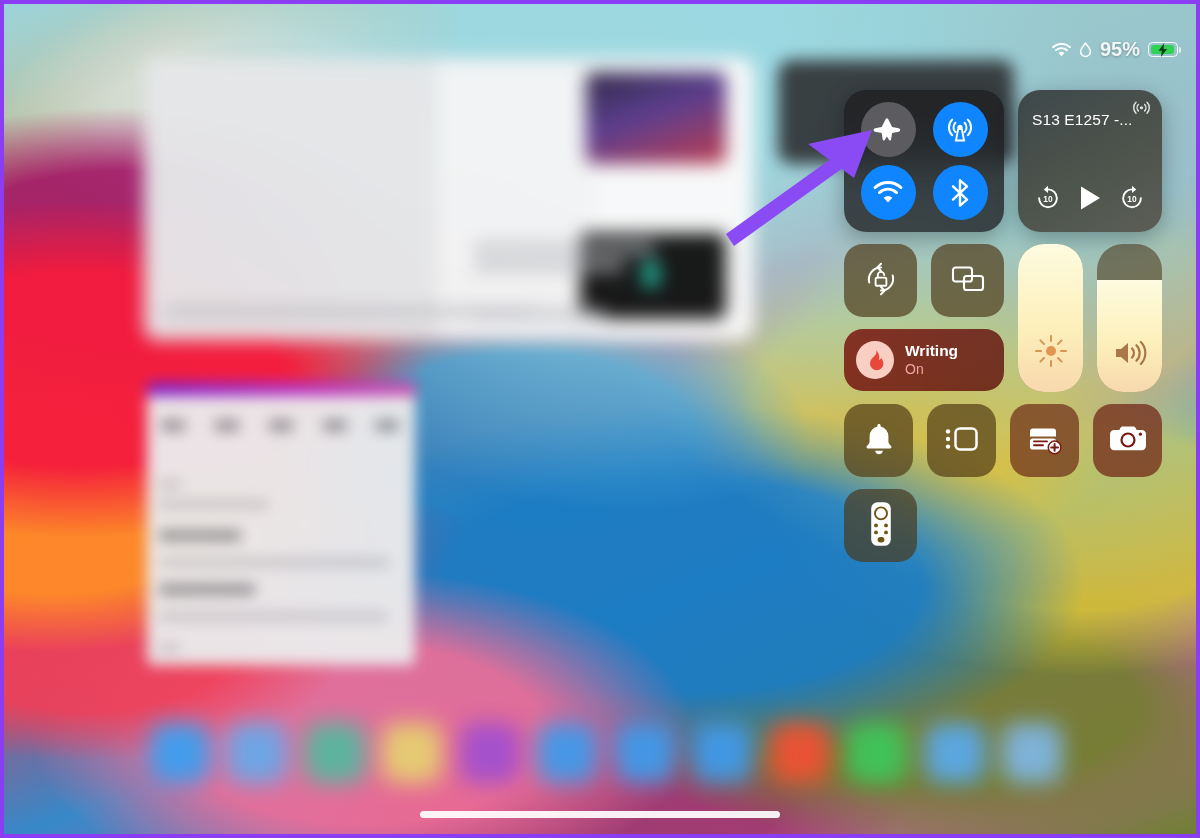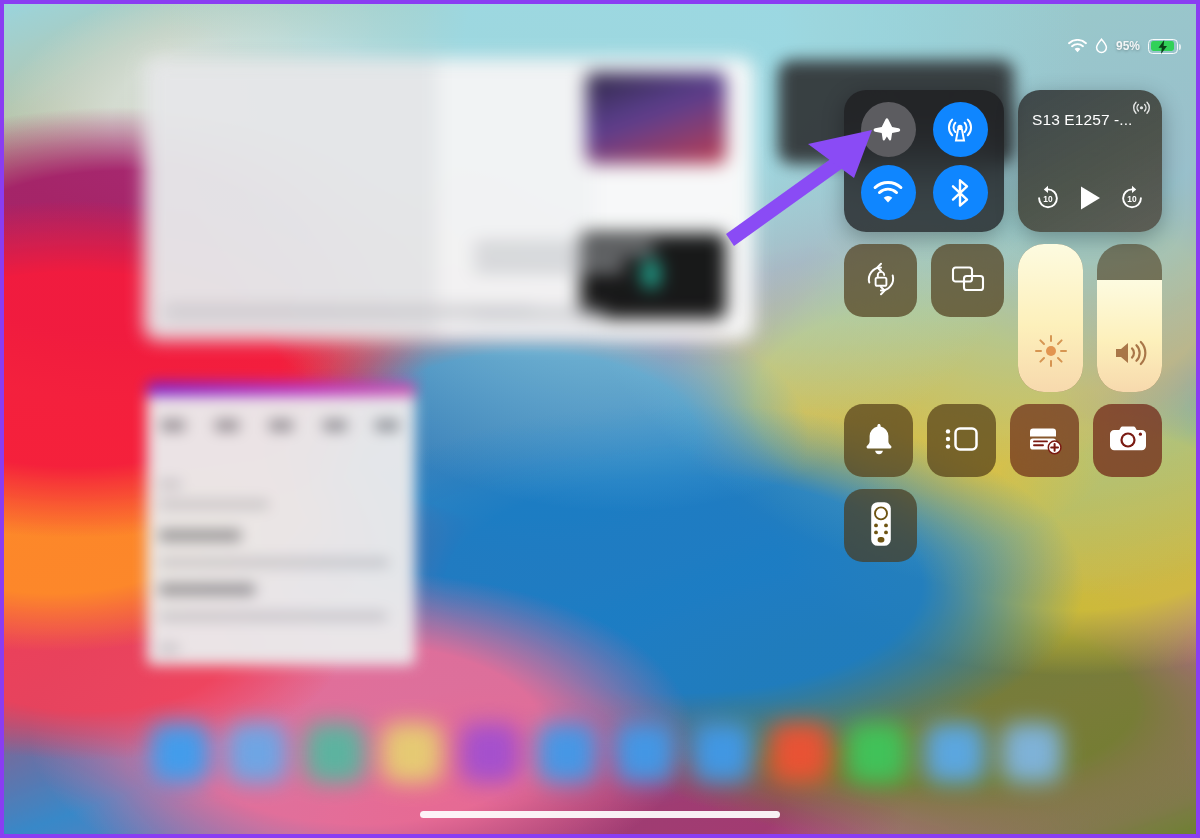--- a/index.html
+++ b/index.html
@@ -77,21 +77,21 @@
     position:absolute; left:132px; bottom:42px; width:940px; height:78px;
     display:flex; align-items:center; justify-content:space-between;
     padding:0 14px; filter:blur(11px); opacity:.95;
   }
   #dock .app { width:60px; height:60px; border-radius:15px; background:#4aa3ec; }
 
   
   #statusbar {
     position:absolute; right:18px; top:34px;
     display:flex; align-items:center; gap:8px;
-    color:#f2f5f6; font-size:12px; font-weight:600;
+    color:#f2f5f6; font-size:20px; font-weight:600;
     text-shadow:0 1px 3px rgba(0,0,0,.28);
   }
   #statusbar svg { display:block; }
   .batt {
     width:30px; height:15px; border:1.7px solid rgba(255,255,255,.92);
     border-radius:4.5px; position:relative; display:flex; align-items:center;
     padding:1.6px;
   }
   .batt::after { content:""; position:absolute; right:-4px; top:4px; width:2.4px; height:6px;
     background:rgba(255,255,255,.7); border-radius:0 2px 2px 0; }
@@ -370,20 +370,31 @@
           <div class="tile warm">
             <span>
               <svg width="38" height="32" viewBox="0 0 38 32" fill="none" stroke="#fff" stroke-width="2.1" stroke-linejoin="round">
                 <rect x="4" y="4.5" width="19" height="14" rx="2.6"></rect>
                 <rect x="15" y="13" width="19" height="14" rx="2.6" fill="none"></rect>
               </svg>
             </span>
           </div>
         </div>
 
+        <div id="focus">
+          <span class="fcircle" style="background: rgb(249, 207, 196);">
+            <svg width="21" height="23" viewBox="0 0 21 23" fill="none">
+              <path d="M11.3 1.2c.8 3.1-.7 4.6-2.4 6.3-1.9 1.9-3.9 3.9-3.9 7.1a6.7 6.7 0 0 0 13.4 0c0-2.6-1.1-4.2-2.3-5.7-.4 1-1.2 1.7-2.1 1.9.9-3.5-.5-7.4-2.7-9.6z" fill="#e8483c"></path>
+            </svg>
+          </span>
+          <span class="ftxt">
+            <span class="fname">Writing</span><br>
+            <span class="fstate" style="color: rgb(240, 162, 160);">On</span>
+          </span>
+        </div>
       </div>
 
       <div class="slider">
         <span class="fill" id="bfill" style="height: 100%;"></span>
         <span class="gl">
           <svg width="34" height="34" viewBox="0 0 34 34" fill="none" stroke="#c8762c" stroke-width="2" stroke-linecap="round">
             <circle cx="17" cy="17" r="5" fill="#d9762a" stroke="none"></circle>
             <path d="M17 2v5M17 27v5M2 17h5M27 17h5M6.4 6.4l3.6 3.6M24 24l3.6 3.6M27.6 6.4 24 10M10 24l-3.6 3.6"></path>
           </svg>
         </span>

